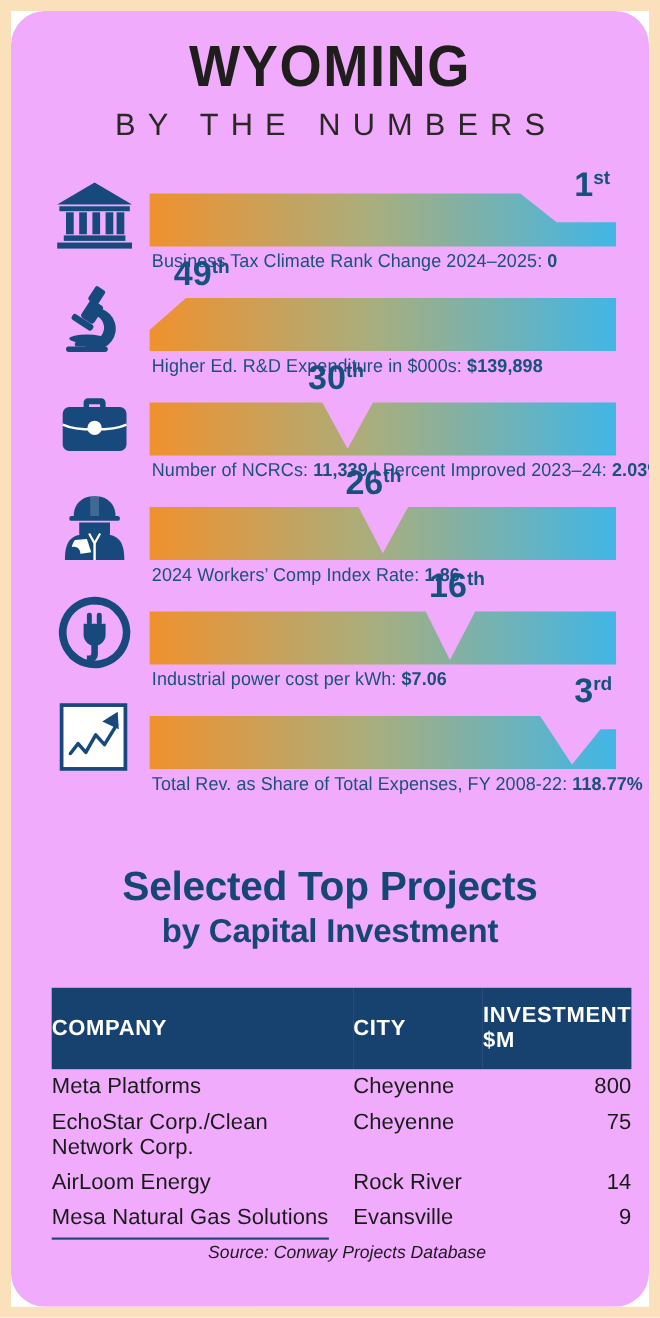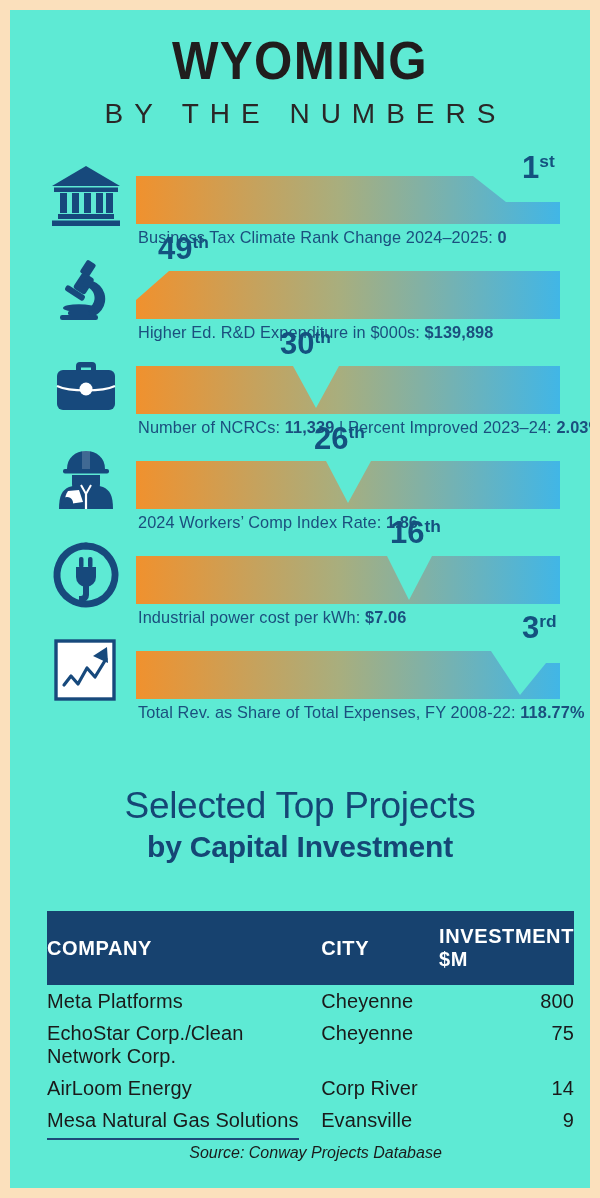--- a/index.html
+++ b/index.html
@@ -20,21 +20,22 @@
     height: 1198px;
     box-sizing: border-box;
     background: #ffffff;
     border: 10px solid #fbe0bc;
     overflow: hidden;
   }
 
   .inner {
     position: absolute;
     left: 0; top: 0; right: 0; bottom: 0;
-    background: #5eead4;
+    background: #f0abfc;
+    border-radius: 31px;
   }
 
   
   .header {
     position: absolute;
     left: 0;
     top: 24px;
     width: 100%;
     text-align: center;
   }
@@ -123,21 +124,21 @@
   .projects {
     position: absolute;
     left: 0;
     top: 775px;
     width: 100%;
   }
   .proj-title {
     text-align: center;
     font-family: "Liberation Sans", sans-serif;
     font-size: 37px;
-    font-weight: normal;
+    font-weight: bold;
     color: #154675;
     line-height: 1.12;
     letter-spacing: -0.3px;
   }
   .proj-subtitle {
     text-align: center;
     font-family: "Liberation Sans", sans-serif;
     font-size: 30px;
     font-weight: bold;
     color: #154675;
@@ -149,21 +150,20 @@
   .table-block {
     position: absolute;
     left: 37px;
     top: 113px;
     width: 527px;
   }
   table.proj-table {
     width: 100%;
     border-collapse: collapse;
     font-family: "Liberation Sans Narrow", "Liberation Sans", sans-serif;
-    margin-top: 13px;
   }
   table.proj-table thead th {
     background: #17426f;
     color: #ffffff;
     font-size: 20px;
     font-weight: bold;
     letter-spacing: 0.6px;
     padding: 14px 0 14px 0;
     text-align: left;
     height: 28px;
@@ -405,21 +405,21 @@
               <td class="c-city">Cheyenne</td>
               <td class="c-inv">800</td>
             </tr>
             <tr>
               <td class="c-company">EchoStar Corp./Clean Network Corp.</td>
               <td class="c-city">Cheyenne</td>
               <td class="c-inv">75</td>
             </tr>
             <tr>
               <td class="c-company">AirLoom Energy</td>
-              <td class="c-city">Corp River</td>
+              <td class="c-city">Rock River</td>
               <td class="c-inv">14</td>
             </tr>
             <tr>
               <td class="c-company">Mesa Natural Gas Solutions</td>
               <td class="c-city">Evansville</td>
               <td class="c-inv">9</td>
             </tr>
           </tbody>
         </table>
         <div class="src-rule"></div>

